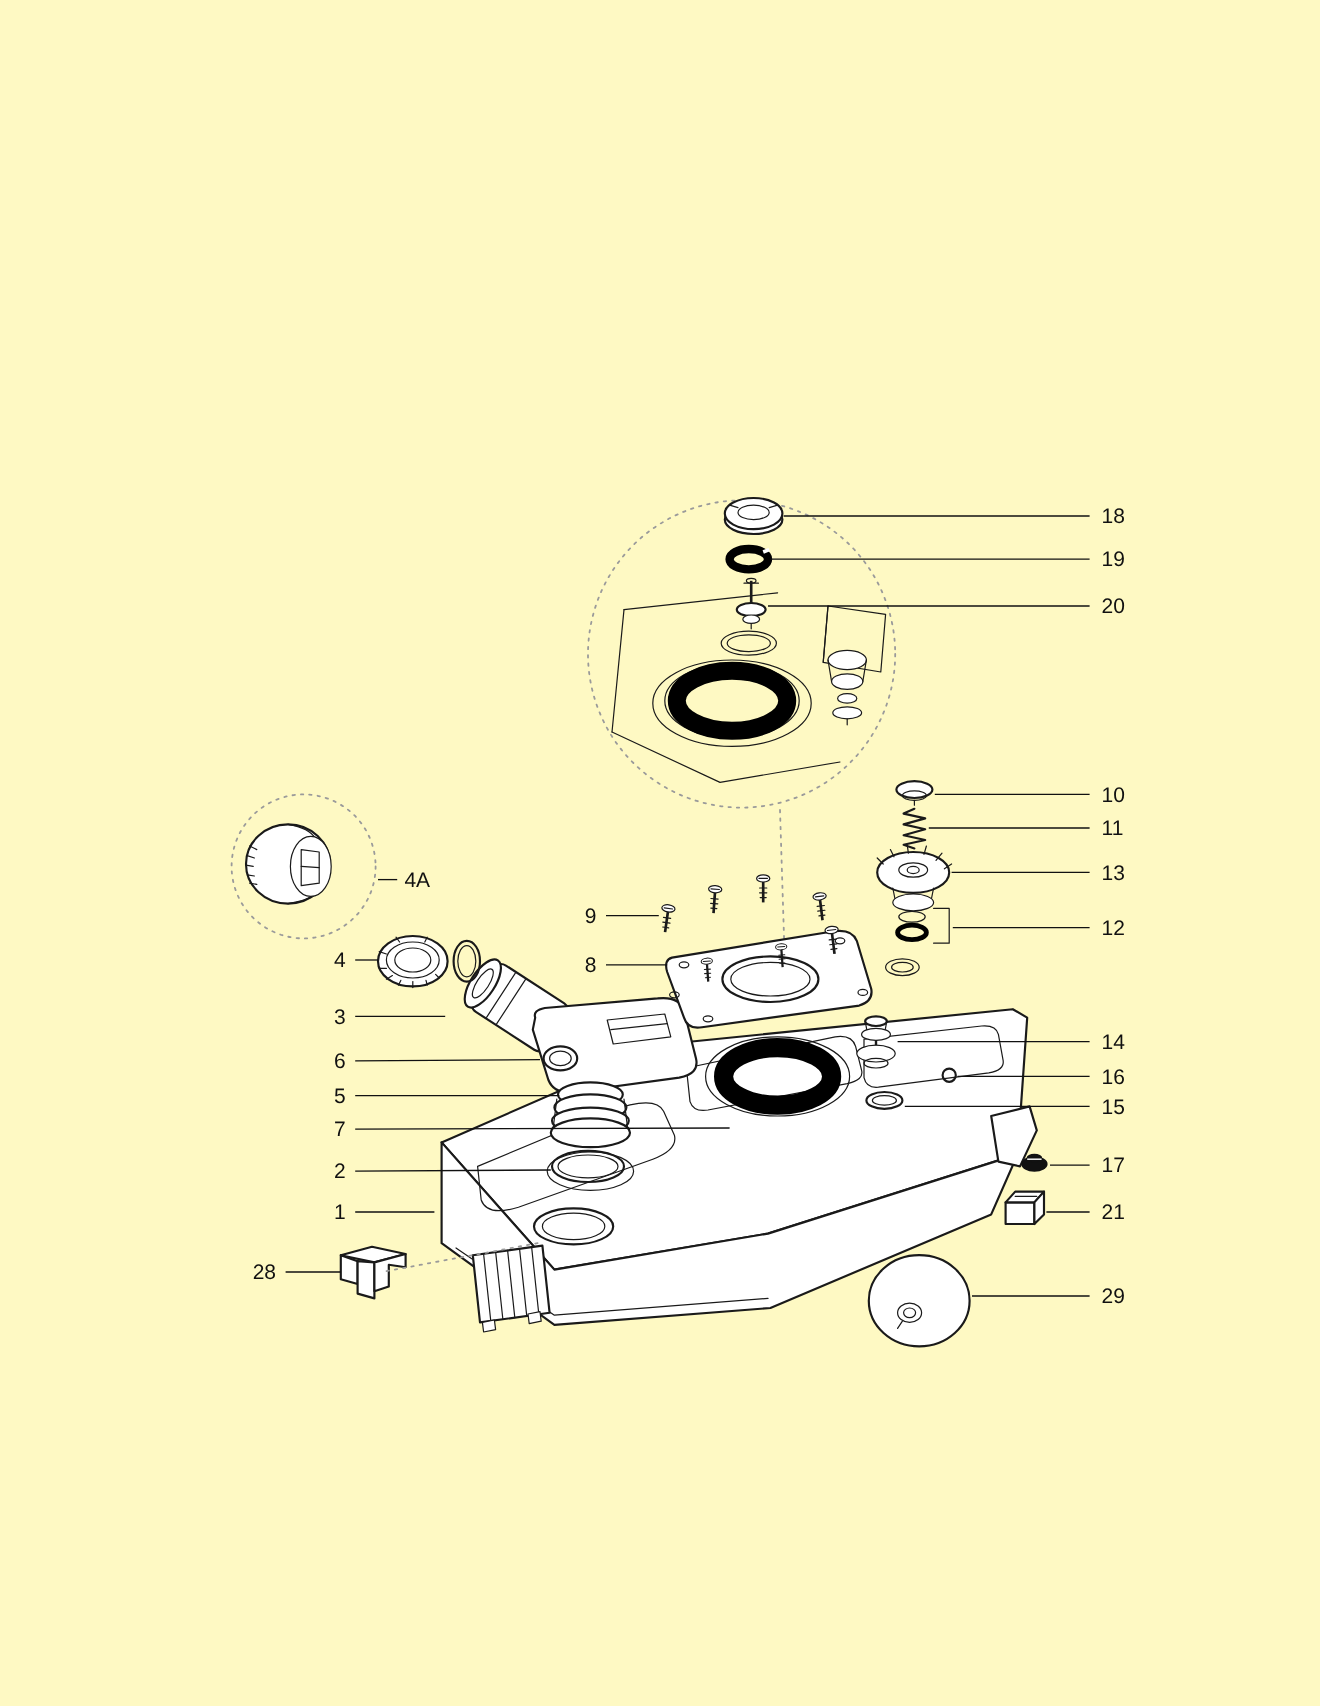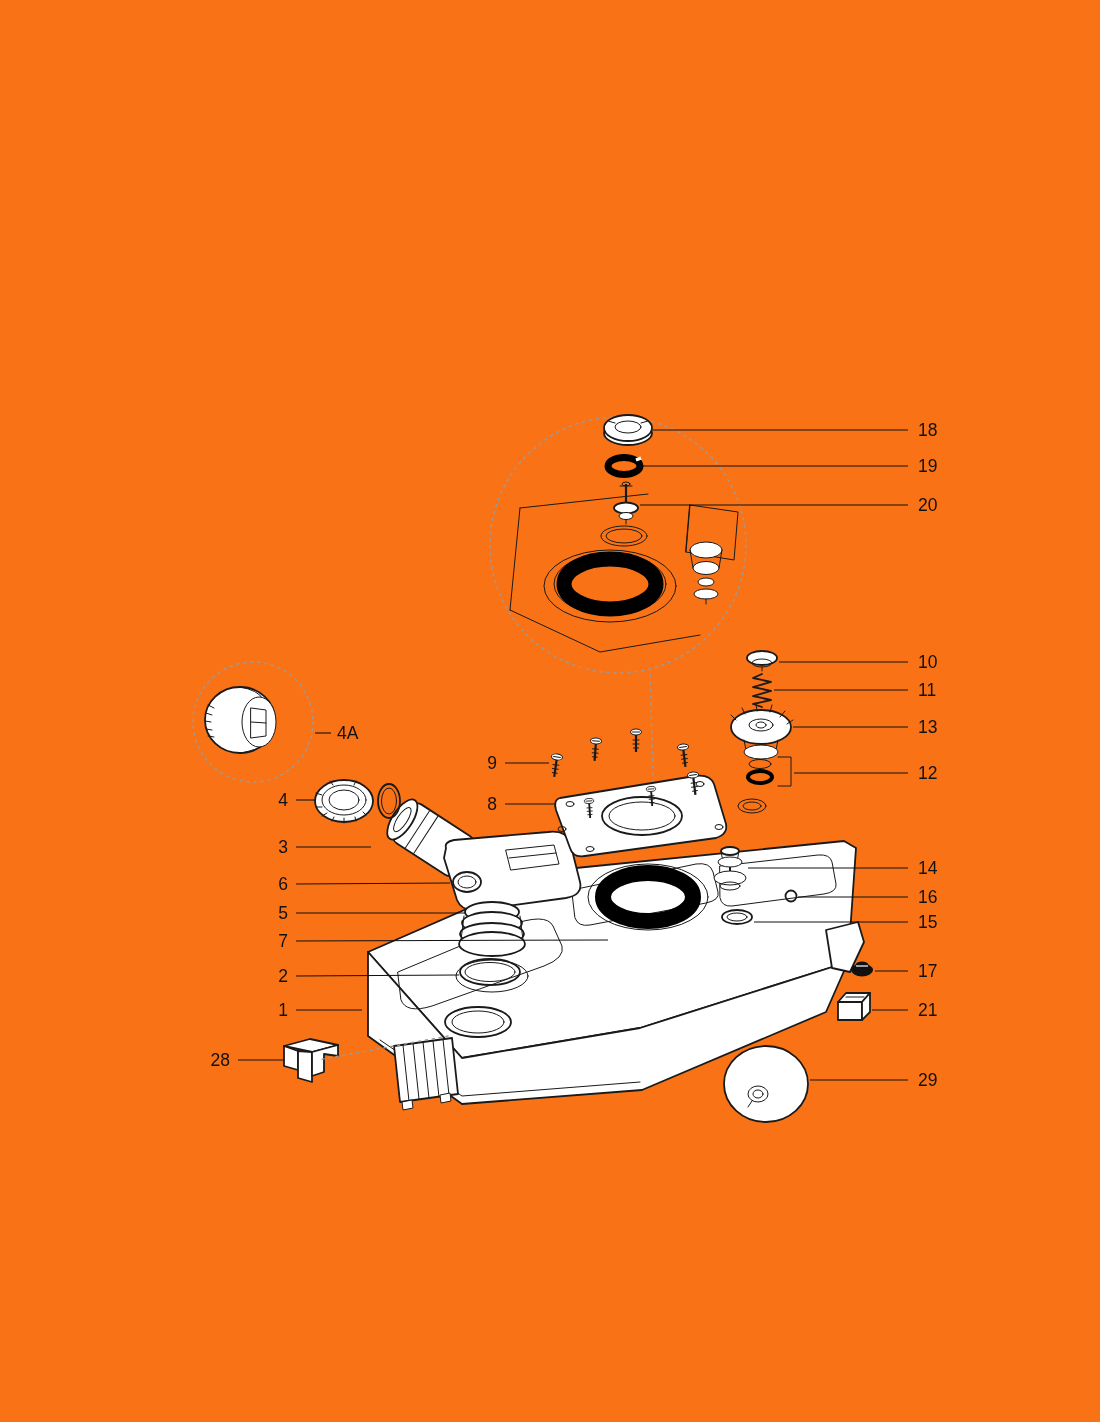--- a/index.html
+++ b/index.html
@@ -1,17 +1,17 @@
 <!DOCTYPE html>
 <html><head>
 <meta charset="utf-8">
 <style>
   html,body { margin:0; padding:0; background:#fff; }
   .stage {
-    position:relative; width:1100px; height:1422px; background:#f97316;
+    position:relative; width:1100px; height:1422px; background:#fef9c3;
     margin:0 auto; overflow:hidden;
     font-family:"Liberation Sans", sans-serif;
   }
   svg { display:block; }
   .s    { stroke:#1a1a1a; stroke-width:1.8; fill:none; stroke-linecap:round; stroke-linejoin:round; }
   .sw   { stroke:#1a1a1a; stroke-width:1.8; fill:#ffffff; stroke-linecap:round; stroke-linejoin:round; }
   .t    { stroke:#1a1a1a; stroke-width:1; fill:none; stroke-linecap:round; stroke-linejoin:round; }
   .tw   { stroke:#1a1a1a; stroke-width:1; fill:#ffffff; stroke-linejoin:round; }
   .blk  { stroke:#000000; fill:none; }
   .fillb{ fill:#111111; stroke:none; }

